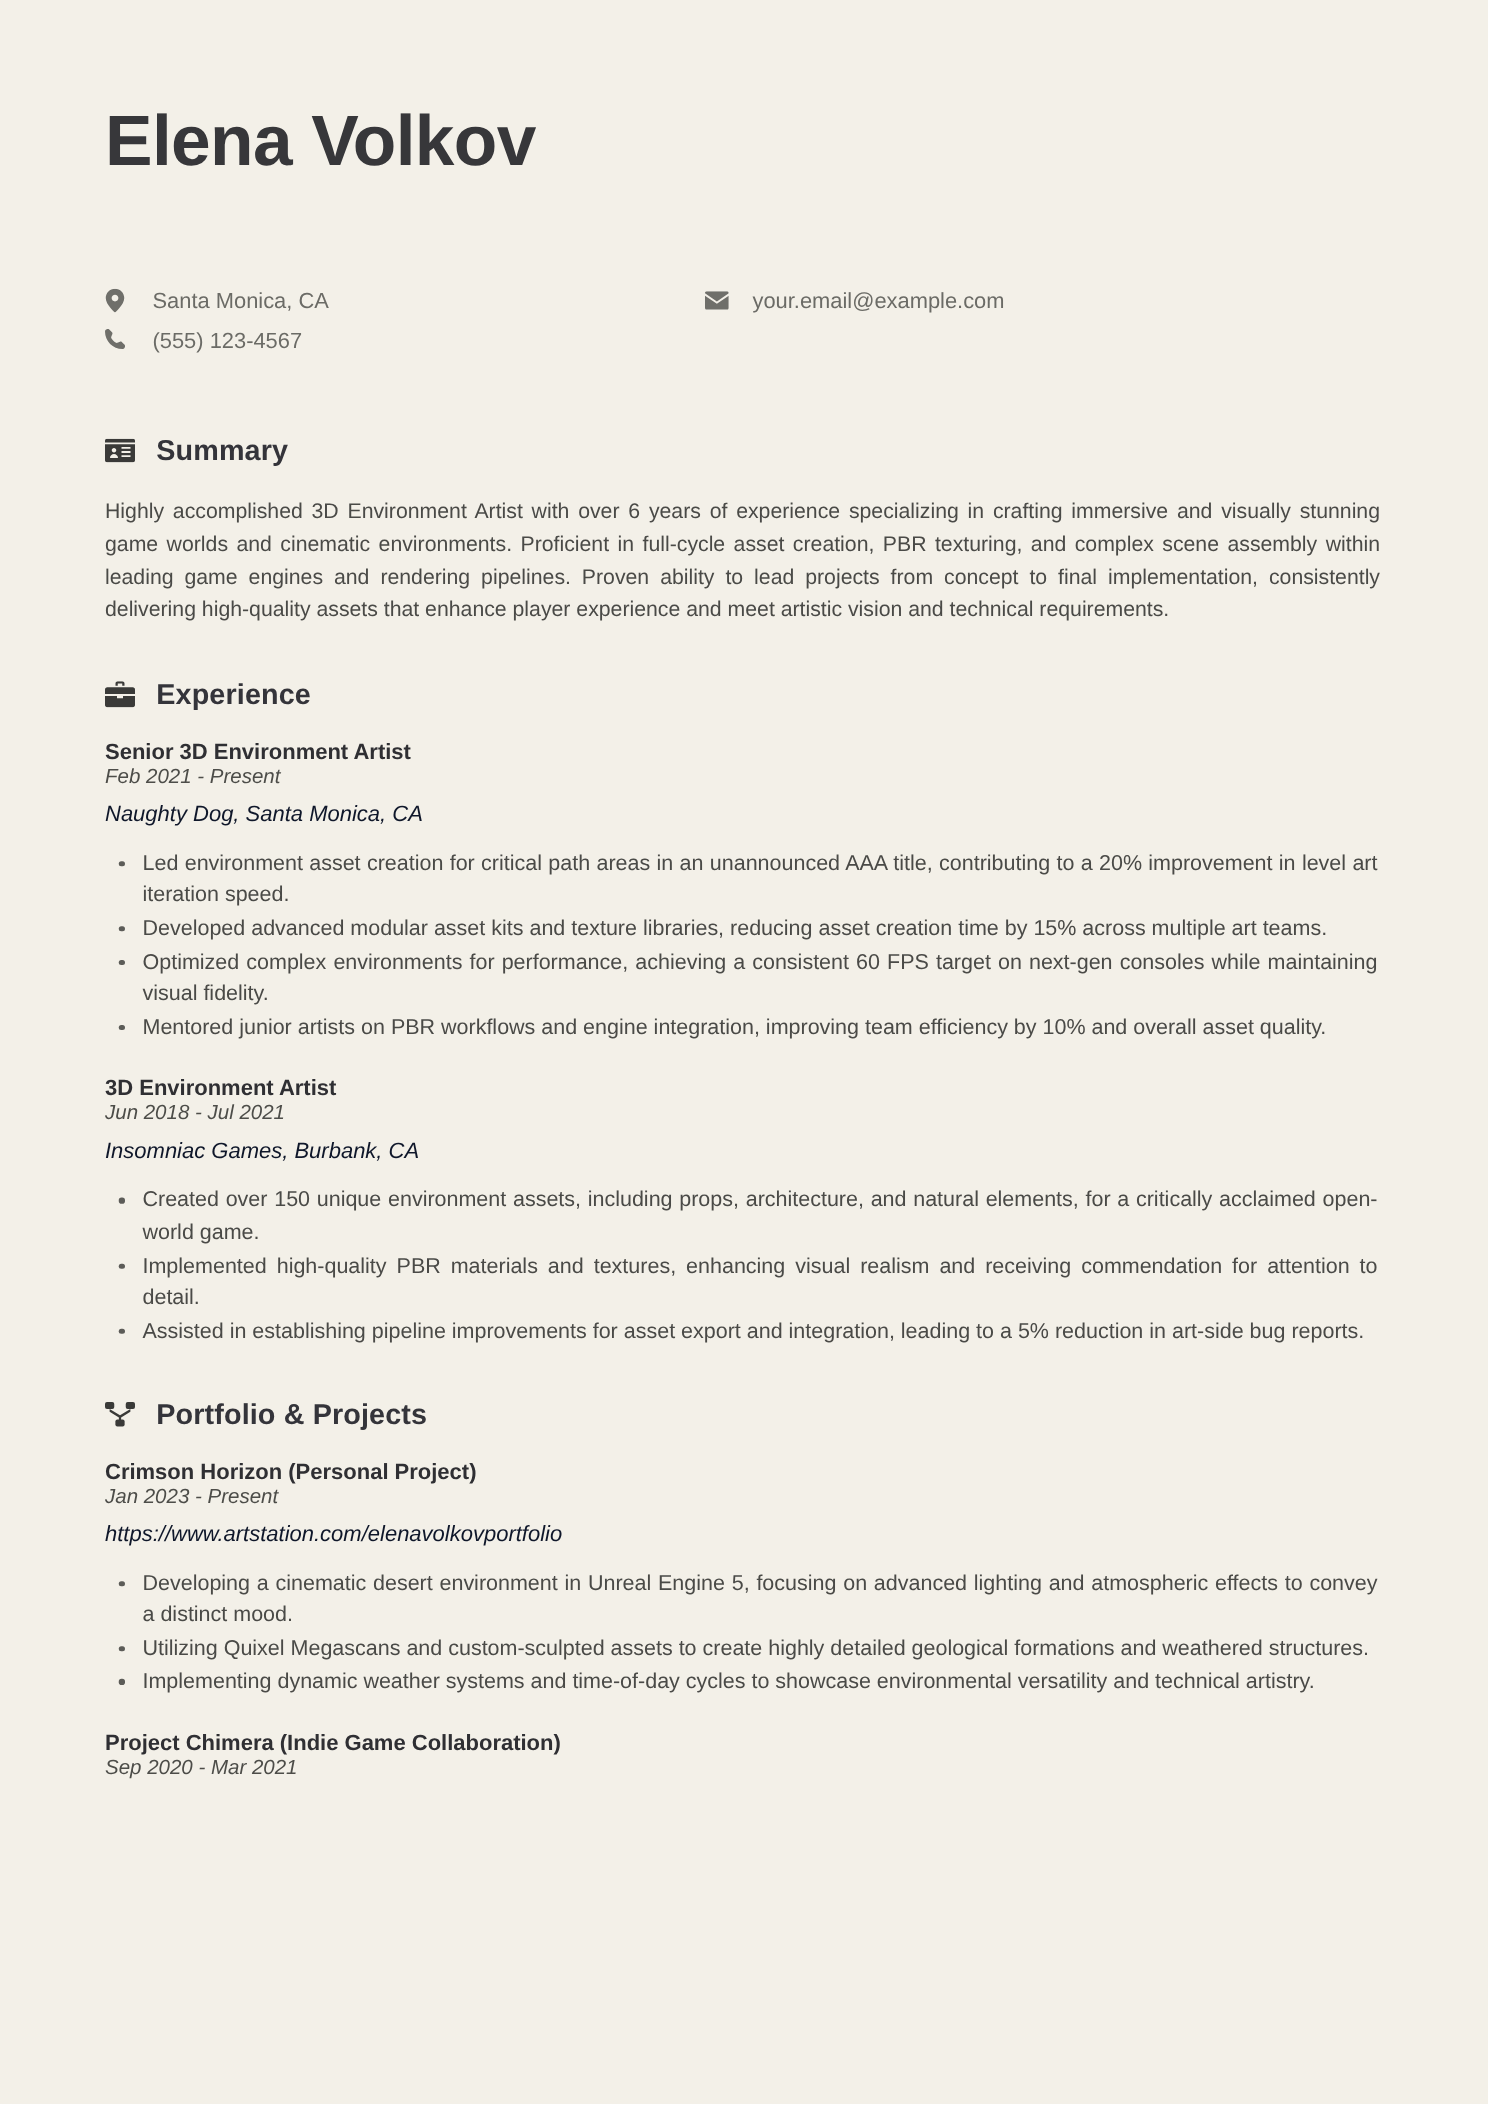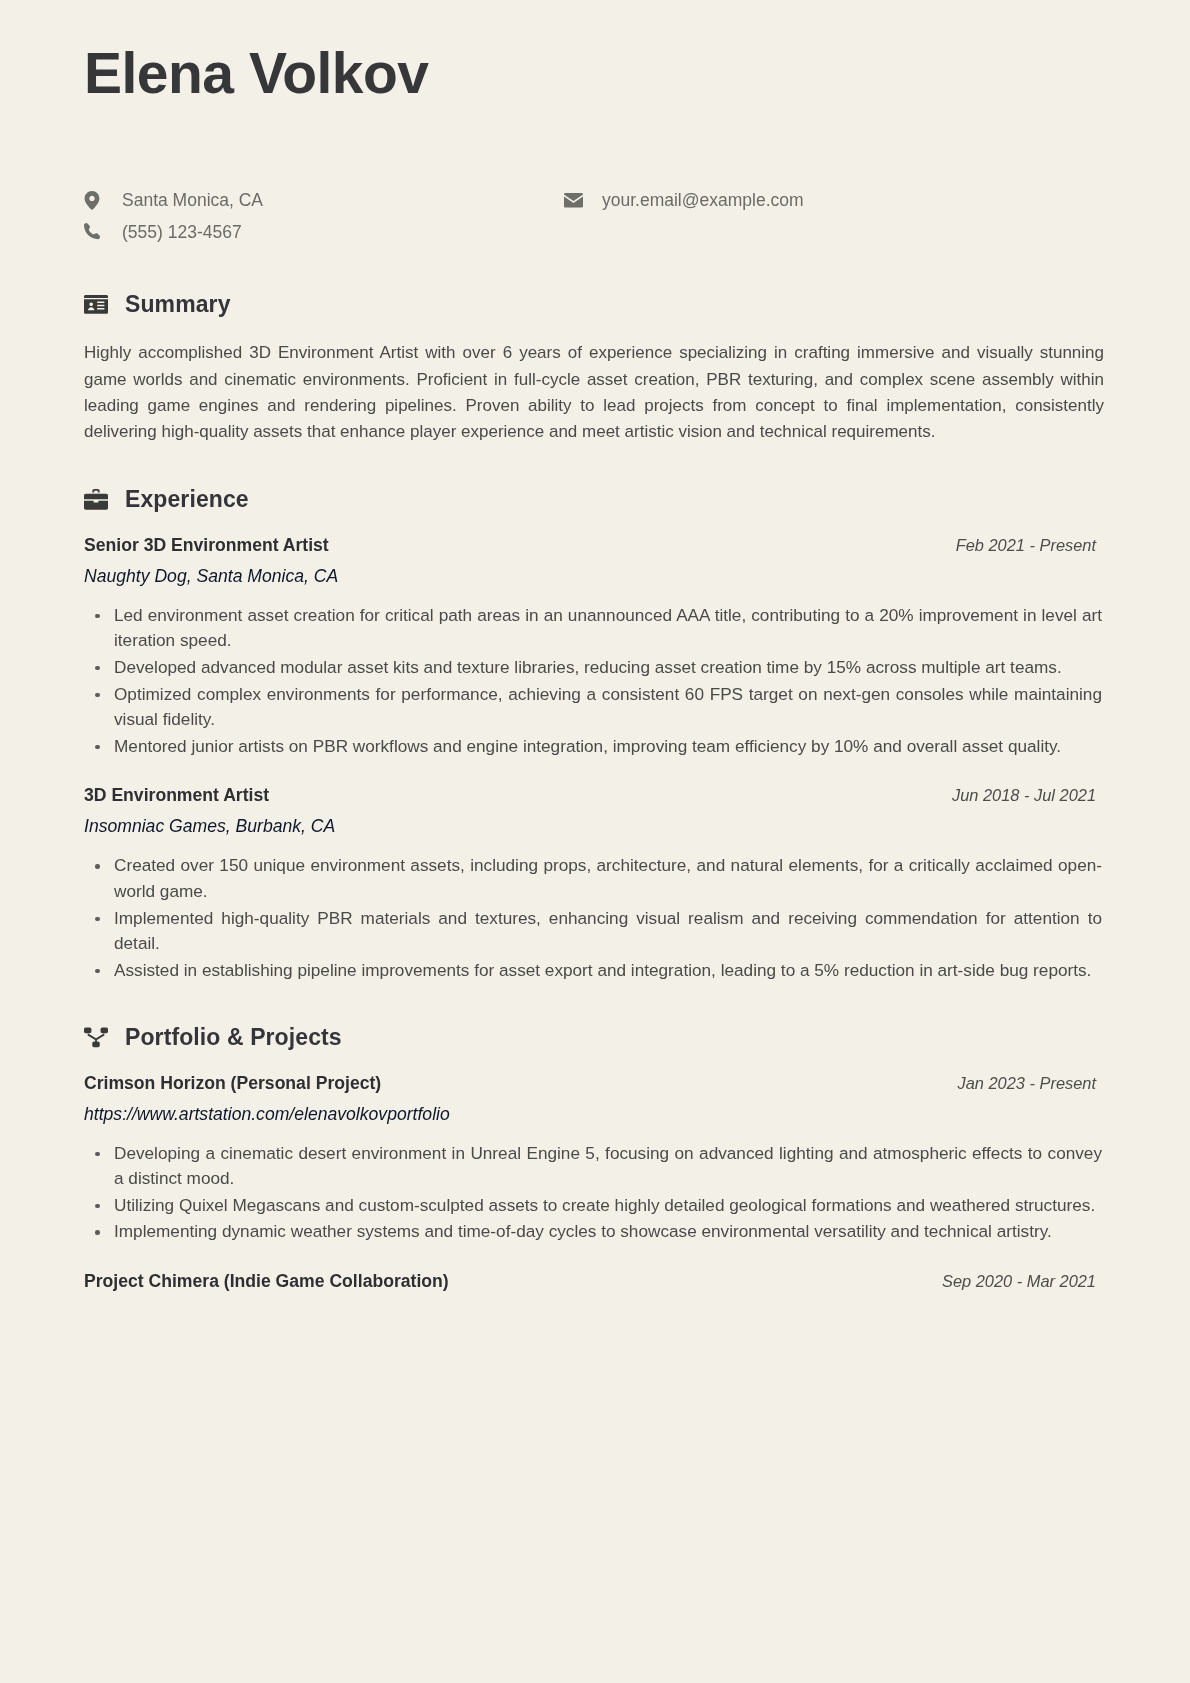--- a/index.html
+++ b/index.html
@@ -12,21 +12,21 @@
     width: 1190px;
     height: 1683px;
     background: #f3f0e8;
     font-family: "Liberation Sans", sans-serif;
     color: #3a3a38;
     overflow: hidden;
   }
   .page {
     width: 1190px;
     min-height: 1683px;
-    padding: 38px 84px 0 84px;
+    padding: 78px 84px 0 84px;
     background: #f3f0e8;
   }
 
   
   .name {
     font-size: 57px;
     font-weight: 700;
     letter-spacing: -0.5px;
     color: #37373a;
     line-height: 1.05;
@@ -54,21 +54,21 @@
     display: flex;
     align-items: center;
     justify-content: flex-start;
     margin-right: 16px;
     color: #6f6f6a;
   }
   .contact-item .ci-text { white-space: nowrap; }
 
   
   .section { margin-top: 40px; }
-  .section.first { margin-top: 48px; }
+  .section.first { margin-top: 64px; }
   .section-head {
     display: flex;
     align-items: center;
     margin-bottom: 22px;
   }
   .section-head .sh-icon {
     width: 26px;
     min-width: 26px;
     display: flex;
     align-items: center;
@@ -91,20 +91,21 @@
     padding-right: 2px;
   }
 
   
   .entry { margin-top: 26px; }
   .entry.first { margin-top: 20px; }
   .entry-top {
     display: flex;
     justify-content: space-between;
     align-items: baseline;
+    flex-direction: column;
   }
   .entry-title {
     font-size: 17.6px;
     font-weight: 700;
     color: #2f2f33;
   }
   .entry-date {
     font-size: 16.4px;
     font-style: italic;
     color: #4d4d49;

